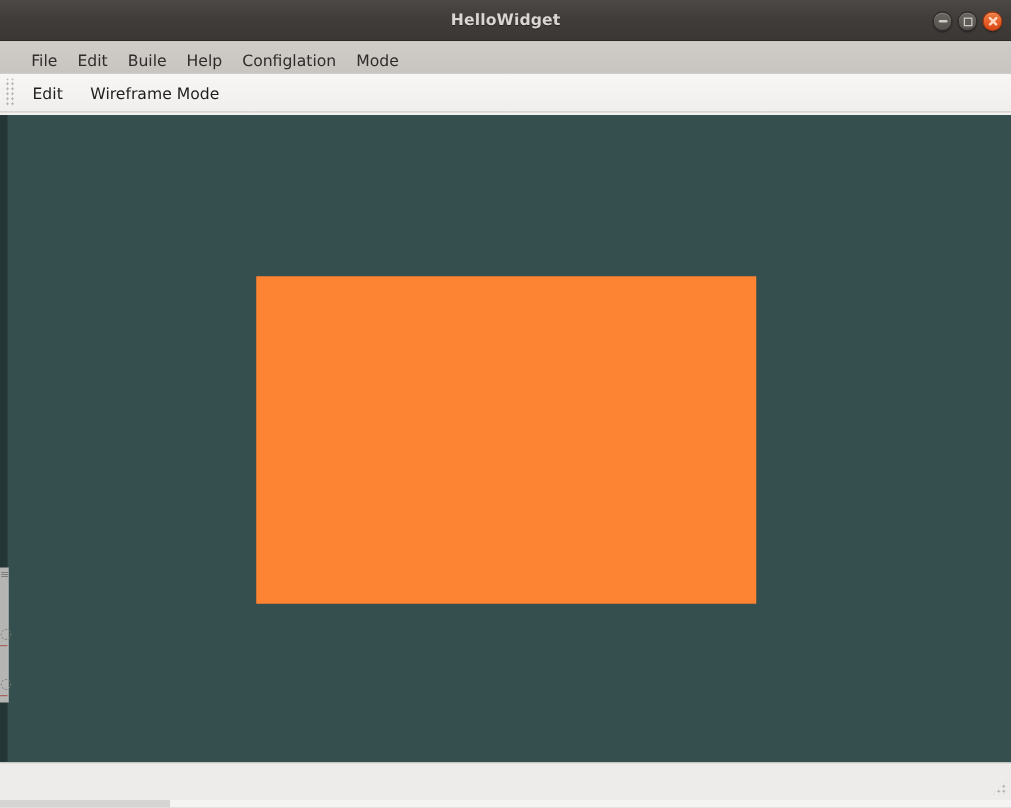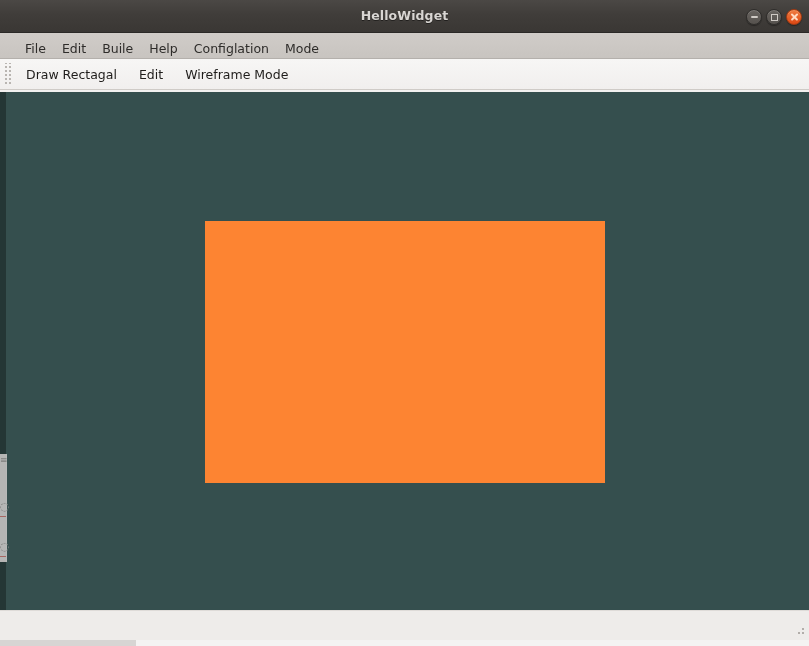--- a/index.html
+++ b/index.html
@@ -276,21 +276,20 @@
     <div class="menu-item">File</div>
     <div class="menu-item">Edit</div>
     <div class="menu-item">Buile</div>
     <div class="menu-item">Help</div>
     <div class="menu-item">Configlation</div>
     <div class="menu-item">Mode</div>
   </div>
 
   <div class="toolbar">
     <div class="tb-grip"></div>
-    <div class="tb-btn">Draw Rectagal</div>
     <div class="tb-btn">Edit</div>
     <div class="tb-btn">Wireframe Mode</div>
   </div>
 
   <div class="canvas-frame">
     <div class="gl-canvas" id="gl-canvas" style="background: rgb(53, 79, 78);">
       <div class="shape-rect" id="shape-rect" style="left: 199px; top: 129px; width: 400px; height: 262px; background: rgb(253, 132, 50);"></div>
     </div>
     <div class="bg-artifact" style="top:362px; height:108px;">
       <div class="gl" style="top:2px;">≡</div>

